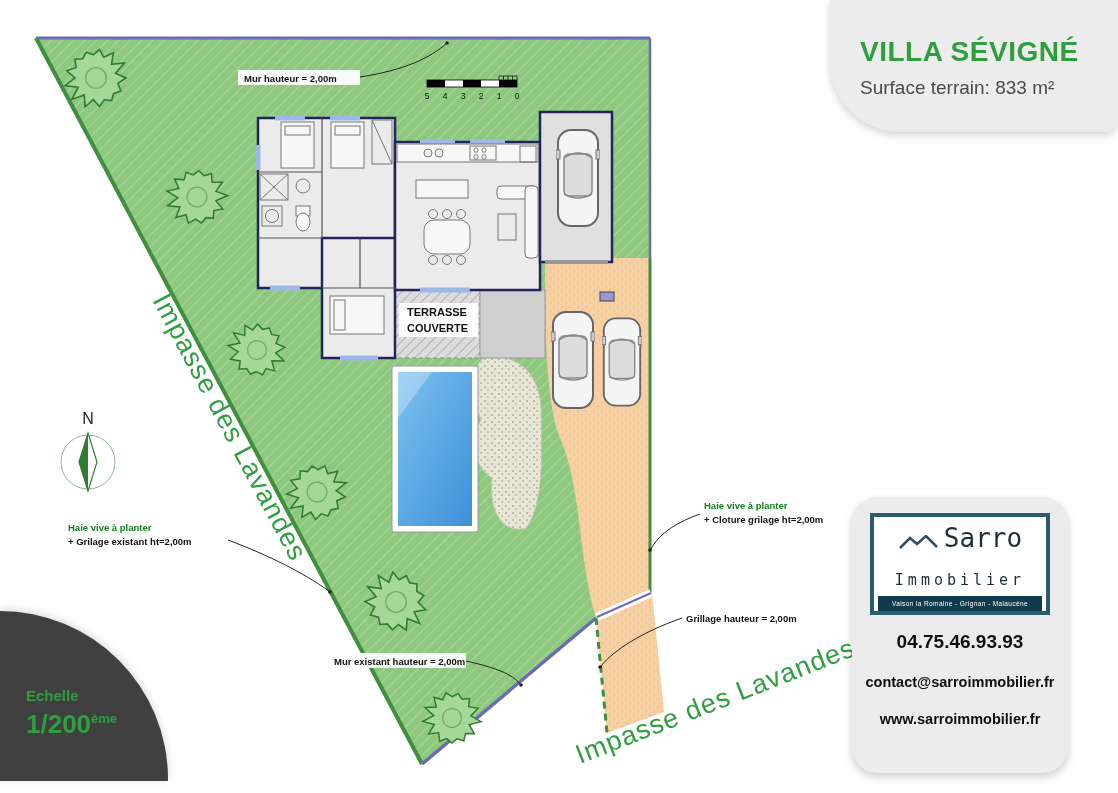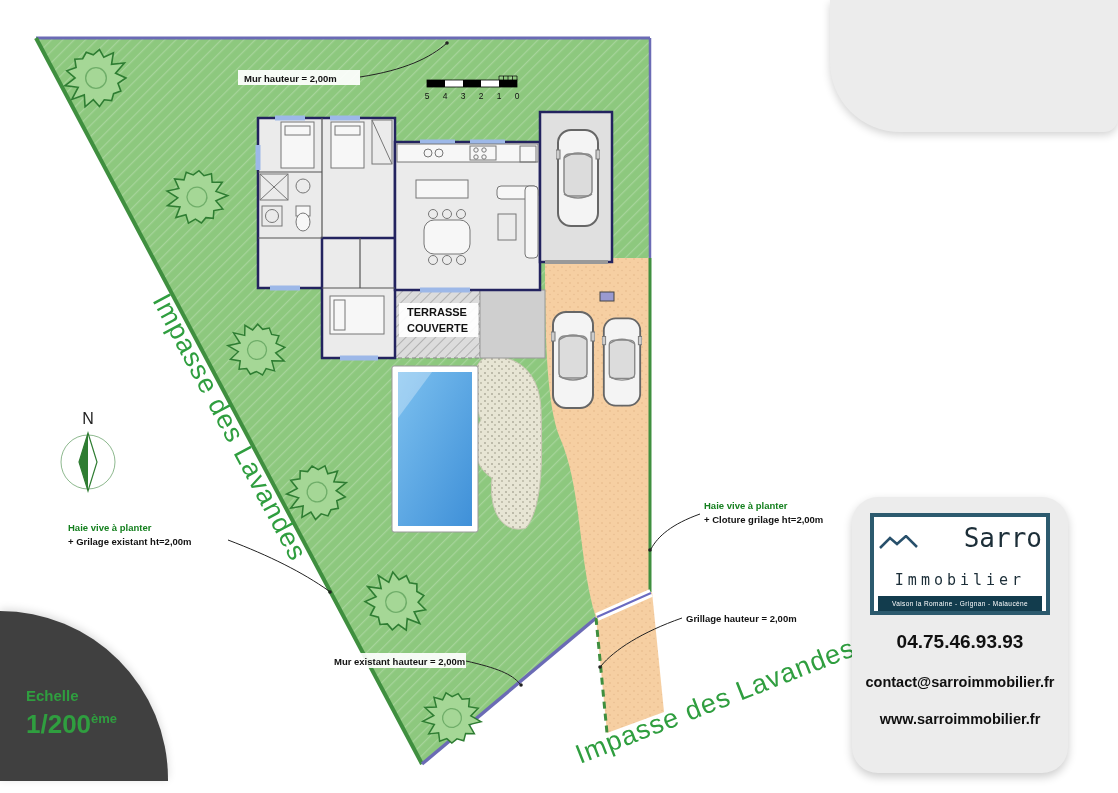--- a/index.html
+++ b/index.html
@@ -34,21 +34,21 @@
     border-top-right-radius:168px;box-shadow:0 -2px 8px rgba(0,0,0,.15);}
   .scale-card .sl{position:absolute;left:26px;top:76px;font-size:15px;font-weight:bold;color:#2f9e3f;}
   .scale-card .sv{position:absolute;left:26px;top:98px;font-size:26px;font-weight:bold;color:#2f9e3f;}
   .scale-card .sv sup{font-size:13px;}
 
   
   .agency-card{position:absolute;left:852px;top:497px;width:216px;height:276px;background:#ececec;
     border-radius:26px;box-shadow:0 4px 10px rgba(0,0,0,.2);box-sizing:border-box;padding-top:16px;}
   .logo-box{margin:0 auto;width:180px;border:4px solid #2c5a6e;background:#fff;box-sizing:border-box;
     text-align:center;padding:8px 4px 0 4px;}
-  .logo-row{display:flex;align-items:flex-end;justify-content:space-between;gap:4px;}
+  .logo-row{display:flex;align-items:flex-end;justify-content:center;gap:4px;}
   .logo-name{font-family:"DejaVu Sans Mono",monospace;font-size:26px;color:#1c2e38;line-height:1;}
   .logo-field{font-family:"DejaVu Sans Mono",monospace;font-size:15px;letter-spacing:4px;
     color:#1c2e38;margin-top:20px;}
   .logo-cities{margin-top:7px;background:#123c4d;color:#fff;font-size:6.5px;letter-spacing:.4px;
     padding:4px 2px;}
   .phone{margin-top:16px;text-align:center;font-size:19px;font-weight:bold;color:#101010;}
   .email,.site{text-align:center;font-size:14.5px;font-weight:bold;color:#101010;margin-top:21px;}
 </style>
 </head>
 <body>
@@ -252,20 +252,22 @@
       <text class="tick" x="0" y="19">5</text>
       <text class="tick" x="18" y="19">4</text>
       <text class="tick" x="36" y="19">3</text>
       <text class="tick" x="54" y="19">2</text>
       <text class="tick" x="72" y="19">1</text>
       <text class="tick" x="90" y="19">0</text>
     </g>
   </svg>
 
   <div class="title-card">
+    <div class="vt">VILLA SÉVIGNÉ</div>
+    <div class="st">Surface terrain: 833 m²</div>
   </div>
 
   <div class="scale-card">
     <div class="sl">Echelle</div>
     <div class="sv"><span>1/200</span><sup>ème</sup></div>
   </div>
 
   <div class="agency-card">
     <div class="logo-box">
       <div class="logo-row">

